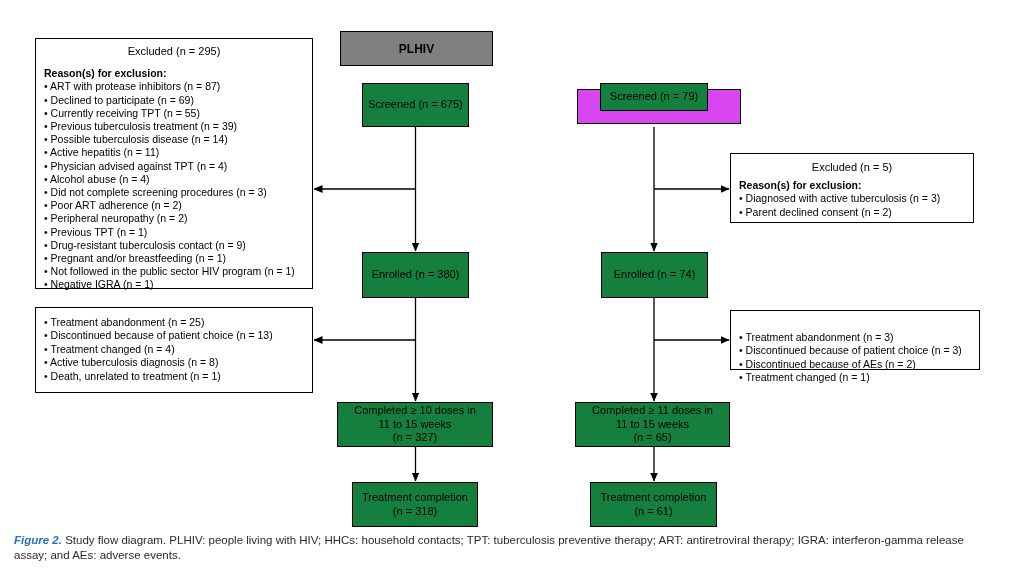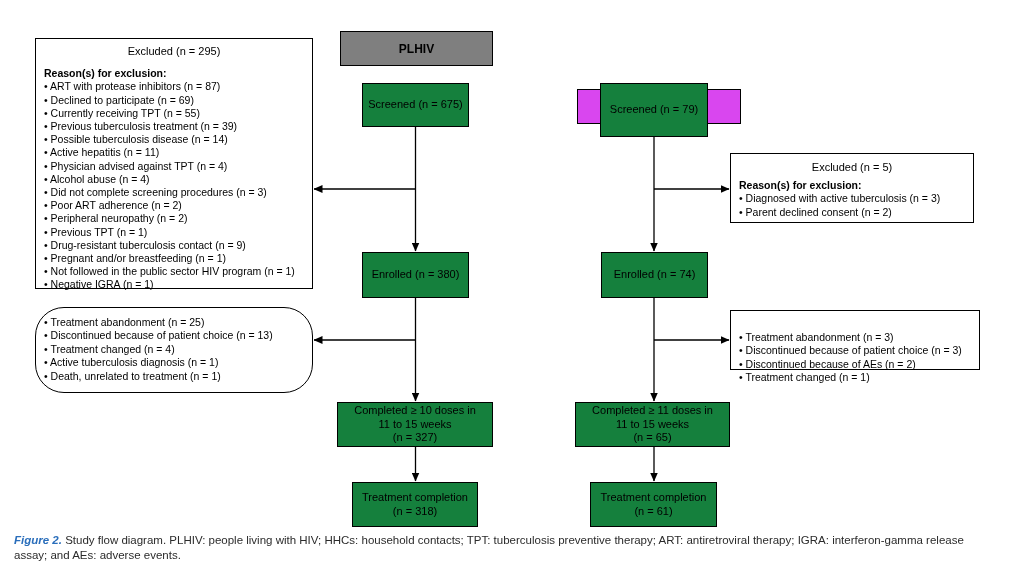--- a/index.html
+++ b/index.html
@@ -113,26 +113,26 @@
         <div class="bullet">Poor ART adherence (n = 2)</div>
         <div class="bullet">Peripheral neuropathy (n = 2)</div>
         <div class="bullet">Previous TPT (n = 1)</div>
         <div class="bullet">Drug-resistant tuberculosis contact (n = 9)</div>
         <div class="bullet">Pregnant and/or breastfeeding (n = 1)</div>
         <div class="bullet">Not followed in the public sector HIV program (n = 1)</div>
         <div class="bullet">Negative IGRA (n = 1)</div>
       </div>
   </div>
 
-  <div class="abs listonly" style="left:35px; top:307px; width:278px; height:86px;border-radius:29px;">
+  <div class="abs listonly" style="left:35px; top:307px; width:278px; height:86px;">
     <div>
         <div class="bullet">Treatment abandonment (n = 25)</div>
         <div class="bullet">Discontinued because of patient choice (n = 13)</div>
         <div class="bullet">Treatment changed (n = 4)</div>
-        <div class="bullet">Active tuberculosis diagnosis (n = 1)</div>
+        <div class="bullet">Active tuberculosis diagnosis (n = 8)</div>
         <div class="bullet">Death, unrelated to treatment (n = 1)</div>
       </div>
   </div>
 
   <div class="abs node" style="left:362px; top:83px; width:107px; height:44px;">Screened (n = 675)</div>
 
   <div class="abs node" style="left:362px; top:252px; width:107px; height:46px;">Enrolled (n = 380)</div>
 
   <div class="abs node" style="left:337px; top:402px; width:156px; height:45px;">
       <div class="line">Completed ≥ 10 doses in</div>
@@ -156,21 +156,21 @@
 
   <div class="abs listonly" style="left:730px; top:310px; width:250px; height:60px; padding-top:20px;">
     <div>
         <div class="bullet">Treatment abandonment (n = 3)</div>
         <div class="bullet">Discontinued because of patient choice (n = 3)</div>
         <div class="bullet">Discontinued because of AEs (n = 2)</div>
         <div class="bullet">Treatment changed (n = 1)</div>
       </div>
   </div>
 
-  <div class="abs node" style="left:600px; top:83px; width:108px; height:54px;">Screened (n = 79)</div>
+  <div class="abs node" style="left:600px; top:83px; width:108px; height:28px;">Screened (n = 79)</div>
 
   <div class="abs node" style="left:601px; top:252px; width:107px; height:46px;">Enrolled (n = 74)</div>
 
   <div class="abs node" style="left:575px; top:402px; width:155px; height:45px;">
       <div class="line">Completed ≥ 11 doses in</div>
       <div class="line">11 to 15 weeks</div>
       <div class="line">(n = 65)</div>
     </div>
 
   <div class="abs node" style="left:590px; top:482px; width:127px; height:45px;">

